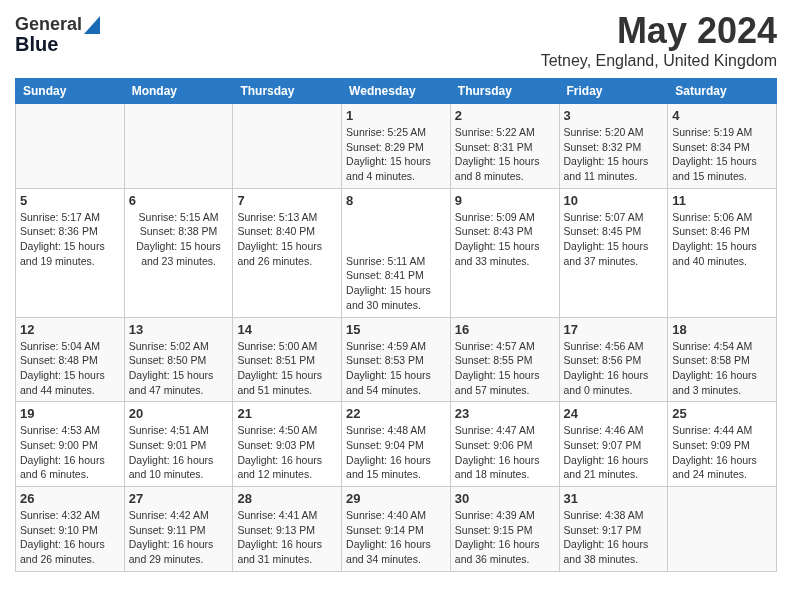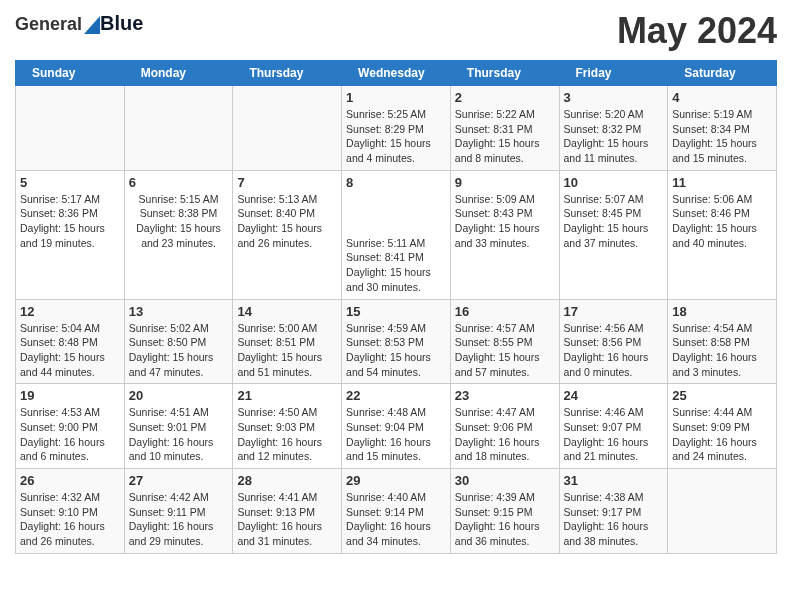--- a/index.html
+++ b/index.html
@@ -11,21 +11,21 @@
       padding: 10px 15px;
     }
     .header {
       display: flex;
       justify-content: space-between;
       align-items: flex-start;
       margin-bottom: 8px;
     }
     .logo {
       display: flex;
-      flex-direction: row;
+      flex-direction: column;
       align-items: flex-start;
       margin-top: 4px;
     }
     .logo-line {
       display: flex;
       align-items: center;
     }
     .title-block {
       text-align: right;
     }
@@ -41,21 +41,21 @@
     }
     table {
       width: 100%;
       border-collapse: collapse;
       table-layout: fixed;
     }
     thead tr th {
       background-color: #2979c5;
       color: #fff;
       font-size: 12px;
-      padding: 5px 16px;
+      padding: 5px 7px;
       text-align: left;
       border: 1px solid #2979c5;
     }
     tbody tr td {
       vertical-align: top;
       font-size: 10.5px;
       color: #333;
       padding: 4px 4px;
       border: 1px solid #ccc;
       min-height: 80px;
@@ -82,20 +82,21 @@
     <div class="logo-line">
       <span style="font-size:18px;font-weight:bold;color:#333;">General</span>
       <svg width="16" height="18" viewBox="0 0 16 18" style="margin-left:2px;">
         <polygon points="0,18 16,0 16,18" fill="#1a6bb5"></polygon>
       </svg>
     </div>
     <span style="font-size:20px;font-weight:bold;color:#0f172a;margin-top:-2px;">Blue</span>
   </div>
   <div class="title-block">
     <h1>May 2024</h1>
+    <h2>Tetney, England, United Kingdom</h2>
   </div>
 </div>
 
 <table>
   <thead>
     <tr>
     <th>Sunday</th>
         <th>Monday</th>
         <th>Thursday</th>
         <th>Wednesday</th>

